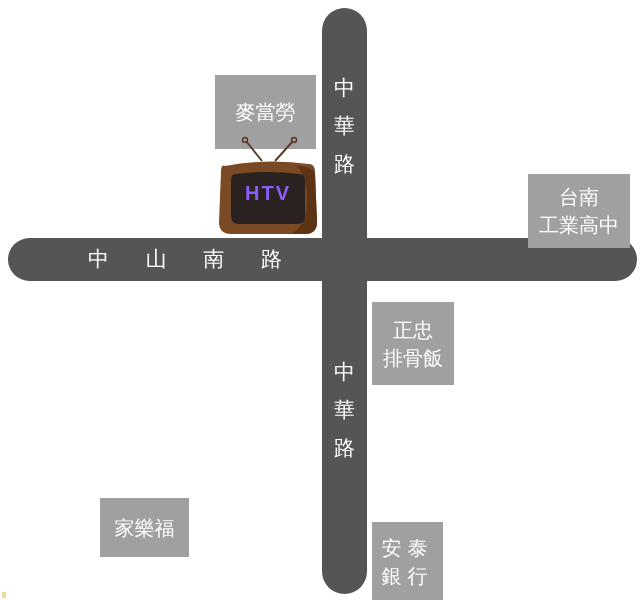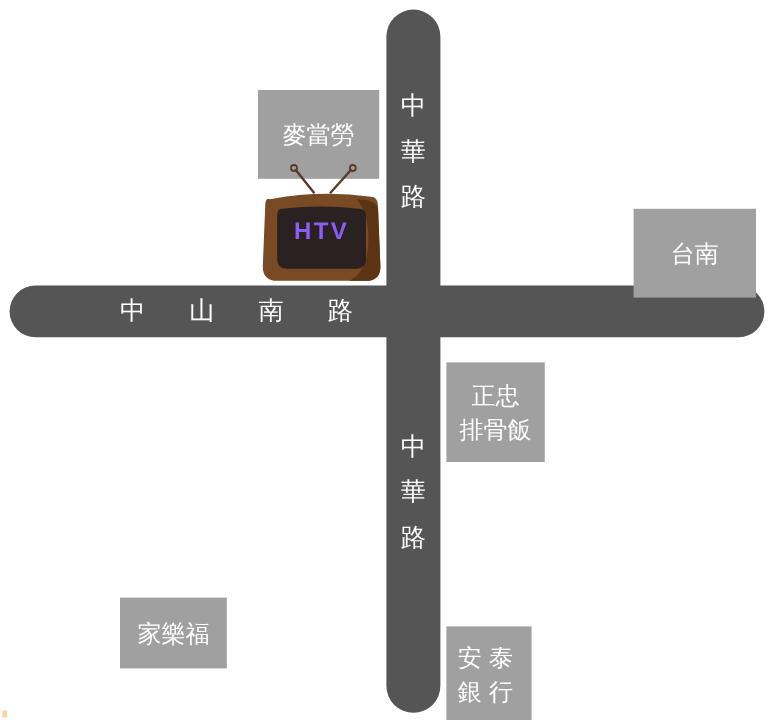--- a/index.html
+++ b/index.html
@@ -27,21 +27,21 @@
     }
     .road-v {
       left: 322px;
       top: 8px;
       width: 45px;
       height: 586px;
       border-radius: 23px;
     }
     .road-label-h {
       position: absolute;
-      left: 100px;
+      left: 88px;
       top: 238px;
       height: 43px;
       line-height: 43px;
       color: #ffffff;
       font-size: 21px;
       letter-spacing: 15px;
       white-space: nowrap;
     }
     .road-label-v {
       position: absolute;
@@ -125,20 +125,21 @@
   <span>華</span>
   <span>路</span>
 </div>
 
 <div class="landmark lm-mcd">
   <span>麥當勞</span>
 </div>
 
 <div class="landmark lm-school">
   <span>台南</span>
+  <span>工業高中</span>
 </div>
 
 <div class="landmark lm-pork">
   <span>正忠</span>
   <span>排骨飯</span>
 </div>
 
 <div class="landmark lm-bank">
   <span>安泰</span>
   <span>銀行</span>

